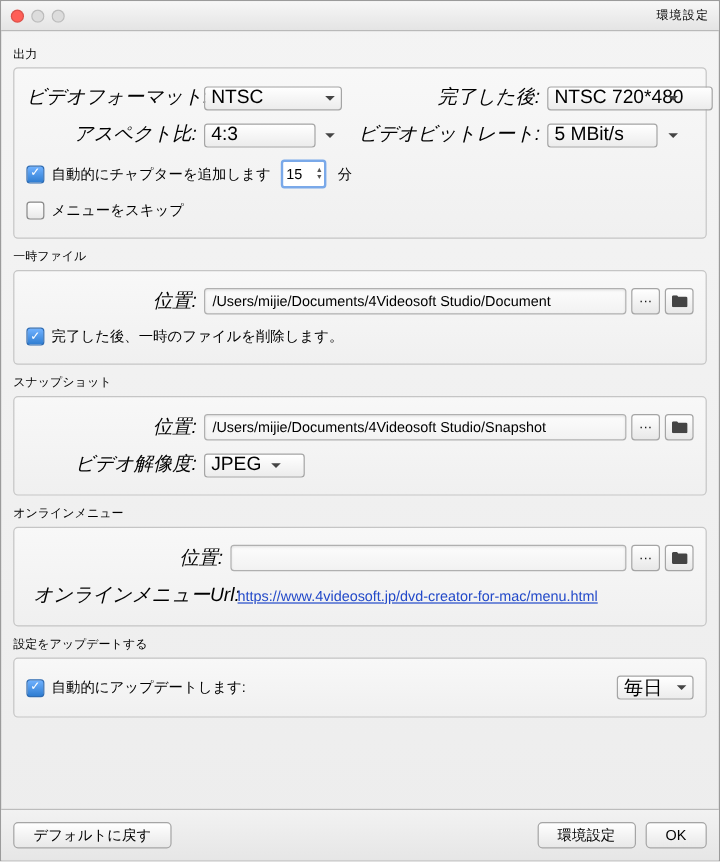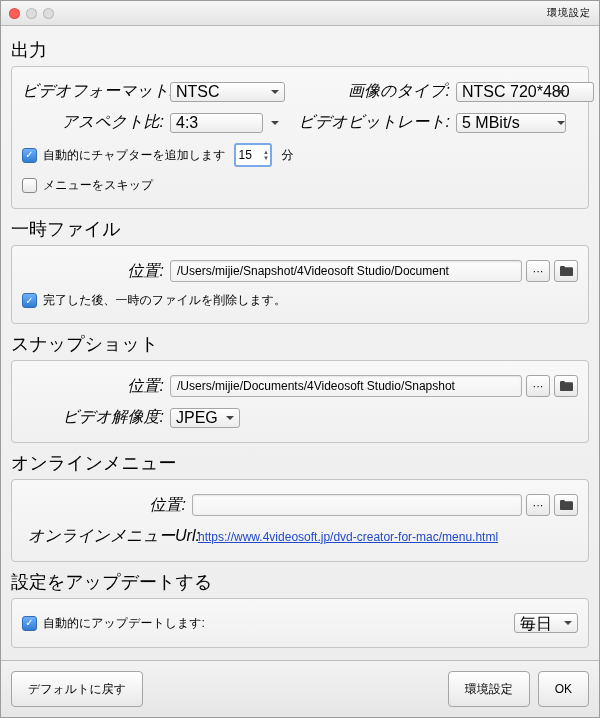--- a/index.html
+++ b/index.html
@@ -47,21 +47,21 @@
     flex: 1;
     text-align: right;
     font-size: 10px;
     letter-spacing: 1px;
   }
   .content {
     padding: 4px 10px 0 10px;
     flex: 1;
   }
   .section-label {
-    font-size: 18px;
+    font-size: 10px;
     margin-top: 8px;
     margin-bottom: 4px;
   }
   .panel {
     background: linear-gradient(#f8f8f8, #f0f0f0);
     border: 1px solid #c5c5c5;
     border-radius: 4px;
     padding: 14px 10px;
   }
   .row {
@@ -182,21 +182,21 @@
     cursor:pointer;
   }
   .footer{
     border-top:1px solid #bcbcbc;
     padding:10px;
     display:flex;
     align-items:center;
     background:linear-gradient(#f2f2f2,#e6e6e6);
   }
   .btn{
-    height:36px;
+    height:22px;
     border:1px solid #a5a5a5;
     border-radius:4px;
     background:linear-gradient(#ffffff,#e8e8e8);
     font-size:12px;
     padding:0 16px;
     cursor:pointer;
   }
   .btn + .btn { margin-left:8px; }
 </style>
 </head>
@@ -217,37 +217,37 @@
 
     <div class="section-label">出力</div>
     <div class="panel">
       <div class="row">
         <div class="lbl" style="width:142px">ビデオフォーマット:</div>
         <div class="select-wrap" style="width:115px">
           <select style="width:115px">
             <option>NTSC</option>
           </select>
         </div>
-        <div class="lbl" style="width:165px">画像のタイプ:</div>
+        <div class="lbl" style="width:165px">完了した後:</div>
         <div class="select-wrap" style="width:115px">
           <select style="width:138px">
             <option>NTSC 720*480</option>
           </select>
         </div>
       </div>
       <div class="row">
         <div class="lbl" style="width:142px">アスペクト比:</div>
         <div class="select-wrap" style="width:115px">
           <select style="width:93px">
             <option>4:3</option>
           </select>
         </div>
         <div class="lbl" style="width:165px">ビデオビットレート:</div>
         <div class="select-wrap" style="width:115px">
-          <select style="width:110px">
+          <select style="width:92px">
             <option>5 MBit/s</option>
           </select>
         </div>
       </div>
       <div class="row">
         <span class="checkbox checked"></span>
         <span>自動的にチャプターを追加します</span>
         <span style="width:8px"></span>
         <span class="spin">
           <input value="15" style="">
@@ -259,21 +259,21 @@
       <div class="row">
         <span class="checkbox"></span>
         <span>メニューをスキップ</span>
       </div>
     </div>
 
     <div class="section-label">一時ファイル</div>
     <div class="panel">
       <div class="row">
         <div class="lbl" style="width:142px">位置:</div>
-        <div class="pathfield">/Users/mijie/Snapshot/4Videosoft Studio/Document</div>
+        <div class="pathfield">/Users/mijie/Documents/4Videosoft Studio/Document</div>
         <div class="icon-btn">
           <span>···</span>
         </div>
         <div class="icon-btn">
           <svg width="13" height="10" viewBox="0 0 13 10">
               <path fill="#444" d="M0 1.5C0 .7.5 0 1.2 0h3l1 1.3h6.6c.7 0 1.2.7 1.2 1.5V9c0 .6-.5 1-1 1H1c-.6 0-1-.4-1-1V1.5z"></path>
             </svg>
         </div>
       </div>
       <div class="row">
@@ -292,21 +292,21 @@
         </div>
         <div class="icon-btn">
           <svg width="13" height="10" viewBox="0 0 13 10">
               <path fill="#444" d="M0 1.5C0 .7.5 0 1.2 0h3l1 1.3h6.6c.7 0 1.2.7 1.2 1.5V9c0 .6-.5 1-1 1H1c-.6 0-1-.4-1-1V1.5z"></path>
             </svg>
         </div>
       </div>
       <div class="row">
         <div class="lbl" style="width:142px">ビデオ解像度:</div>
         <div class="select-wrap" style="width:70px">
-          <select style="width:70px">
+          <select style="width:84px">
             <option>JPEG</option>
           </select>
         </div>
       </div>
     </div>
 
     <div class="section-label">オンラインメニュー</div>
     <div class="panel">
       <div class="row">
         <div class="lbl" style="width:164px">位置:</div>

